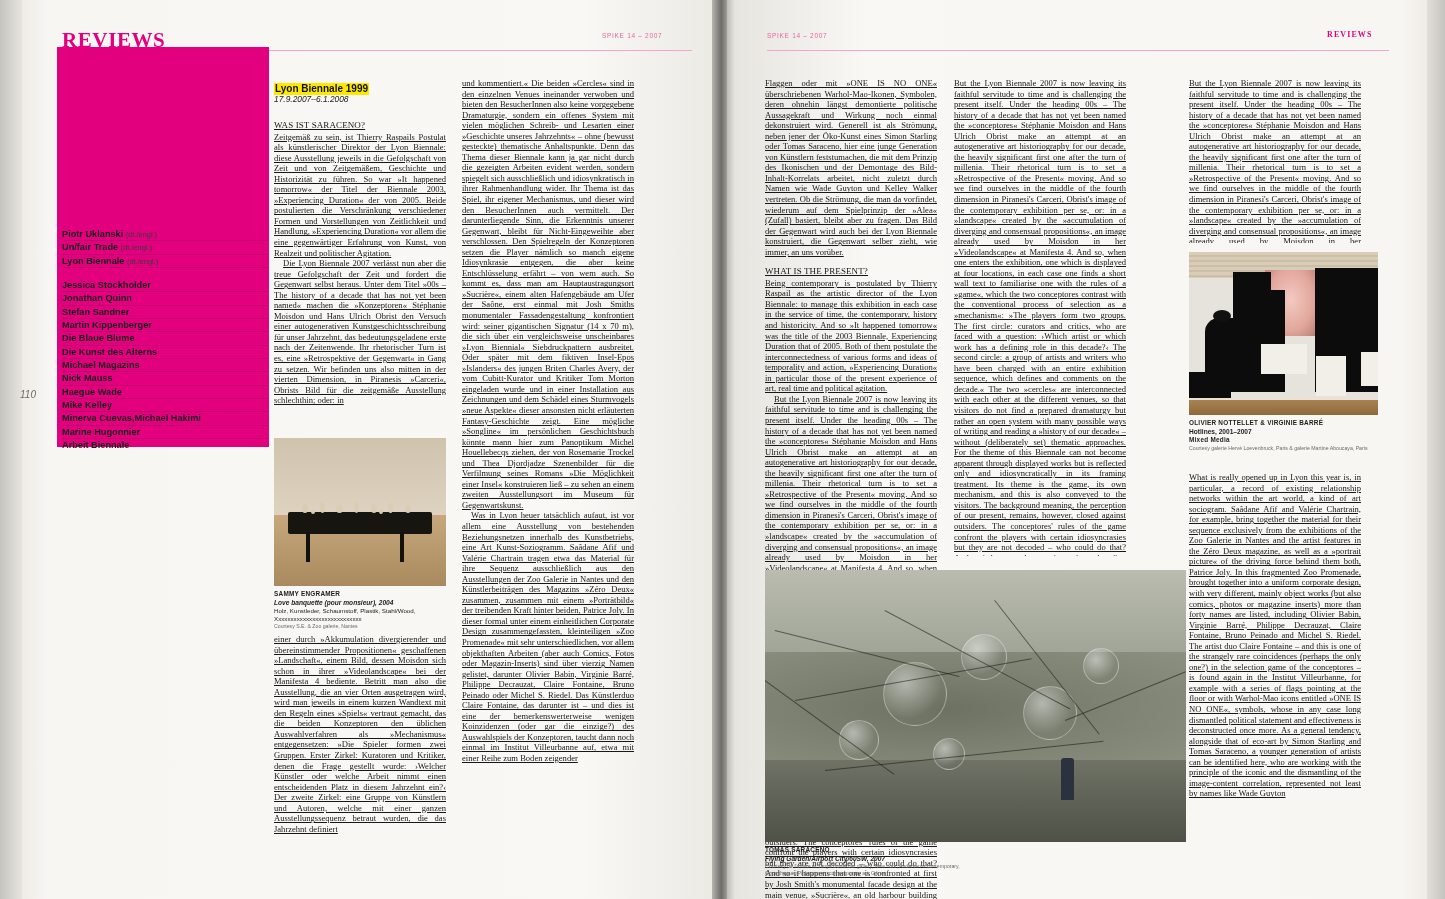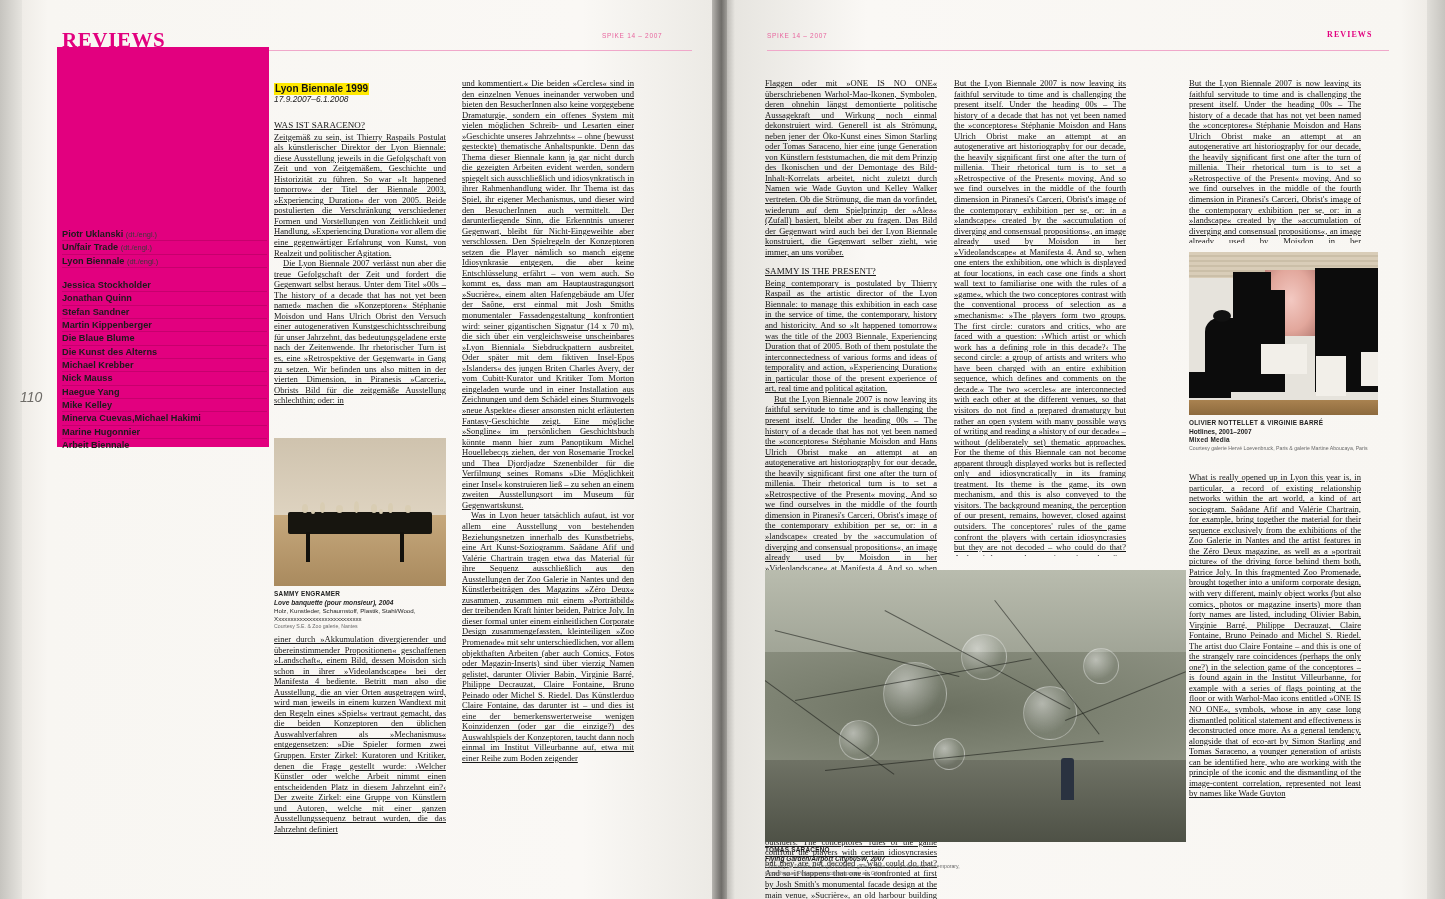--- a/index.html
+++ b/index.html
@@ -18,21 +18,21 @@
   .edge-r{position:absolute;left:1421px;top:0;width:24px;height:899px;
     background:linear-gradient(to left,#c6c4bf,#e9e7e2);}
 
   
   .runhead{position:absolute;font-family:"Liberation Sans",sans-serif;font-size:6.5px;
     letter-spacing:.7px;color:#e8669f;}
   .runrule{position:absolute;height:1px;background:#f0a8ca;}
   .reviews-title{position:absolute;font-family:"Liberation Serif",serif;font-weight:bold;
     font-size:21px;letter-spacing:.6px;color:#e2007f;}
   .reviews-title.small{font-size:8px;letter-spacing:1.1px;}
-  .folio{position:absolute;font-family:"Liberation Sans",sans-serif;font-size:14px;
+  .folio{position:absolute;font-family:"Liberation Sans",sans-serif;font-size:10px;
     font-style:italic;color:#6d6b67;}
 
   
   .pinkblock{position:absolute;left:57px;top:47px;width:212px;height:400px;background:#e2007f;}
   .toc{position:absolute;left:62px;top:228px;width:205px;
     font-family:"Liberation Sans",sans-serif;font-size:9.2px;font-weight:bold;color:#1b1b1b;}
   .toc .row{position:relative;height:12.35px;line-height:12.35px;white-space:nowrap;
     border-bottom:0.6px solid #c6006d;overflow:hidden;}
   .toc .row.plain{border-bottom:none;}
   .toc .row .nm{position:absolute;left:0;top:0;}
@@ -155,29 +155,29 @@
         </div>
       <div class="row">
           <span class="nm">Die Blaue Blume</span>
           <span class="pl">Graz</span>
         </div>
       <div class="row">
           <span class="nm">Die Kunst des Alterns</span>
           <span class="pl">Schwaz/Bozen</span>
         </div>
       <div class="row">
-          <span class="nm">Michael Krebber</span>
+          <span class="nm">Michael Magazins</span>
           <span class="pl">Köln</span>
         </div>
       <div class="row">
           <span class="nm">Nick Mauss</span>
           <span class="pl">Berlin</span>
         </div>
       <div class="row">
-          <span class="nm">Haegue Yang</span>
+          <span class="nm">Haegue Wade</span>
           <span class="pl">Berlin</span>
         </div>
       <div class="row">
           <span class="nm">Mike Kelley</span>
           <span class="pl">Berlin</span>
         </div>
       <div class="row">
           <span class="nm">Minerva Cuevas,Michael Hakimi</span>
           <span class="pl">Basel</span>
         </div>
@@ -240,21 +240,21 @@
 
   <div class="page right">
 
     <div class="runhead" style="left:40px;top:32px;">SPIKE 14 – 2007</div>
     <div class="runrule" style="left:40px;top:50px;width:622px;"></div>
     <div class="reviews-title small" style="left:600px;top:30px;">REVIEWS</div>
 
     <div class="col" style="left:38px;top:78px;width:172px;">
       <p class="first">Flaggen oder mit »ONE IS NO ONE« überschriebenen Warhol-Mao-Ikonen, Symbolen, deren ohnehin längst demontierte politische Aussagekraft und Wirkung noch einmal dekonstruiert wird. Generell ist als Strömung, neben jener der Öko-Kunst eines Simon Starling oder Tomas Saraceno, hier eine junge Generation von Künstlern feststumachen, die mit dem Prinzip des Ikonischen und der Demontage des Bild-Inhalt-Korrelats arbeitet, nicht zuletzt durch Namen wie Wade Guyton und Kelley Walker vertreten. Ob die Strömung, die man da vorfindet, wiederum auf dem Spielprinzip der »Alea« (Zufall) basiert, bleibt aber zu fragen. Das Bild der Gegenwart wird auch bei der Lyon Biennale konstruiert, die Gegenwart selber zieht, wie immer, an uns vorüber.</p>
       <div class="sp"></div>
-      <h4>SAMMY IS THE PRESENT?</h4>
+      <h4>WHAT IS THE PRESENT?</h4>
       <p class="first">Being contemporary is postulated by Thierry Raspail as the artistic director of the Lyon Biennale: to manage this exhibition in each case in the service of time, the contemporary, history and historicity. And so »It happened tomorrow« was the title of the 2003 Biennale, Experiencing Duration that of 2005. Both of them postulate the interconnectedness of various forms and ideas of temporality and action, »Experiencing Duration« in particular those of the present experience of art, real time and political agitation.</p>
       <p>But the Lyon Biennale 2007 is now leaving its faithful servitude to time and is challenging the present itself. Under the heading 00s – The history of a decade that has not yet been named the »conceptores« Stéphanie Moisdon and Hans Ulrich Obrist make an attempt at an autogenerative art historiography for our decade, the heavily significant first one after the turn of millenia. Their rhetorical turn is to set a »Retrospective of the Present« moving. And so we find ourselves in the middle of the fourth dimension in Piranesi's Carceri, Obrist's image of the contemporary exhibition per se, or: in a »landscape« created by the »accumulation of diverging and consensual propositions«, an image already used by Moisdon in her »Videolandscape« at Manifesta 4. And so, when one enters the exhibition, one which is displayed at four locations, in each case one finds a short wall text to familiarise one with the rules of a »game«, which the two conceptores contrast with the conventional process of selection as a »mechanism«: »The players form two groups. The first circle: curators and critics, who are faced with a question: ›Which artist or which work has a defining role in this decade?‹ The second circle: a group of artists and writers who have been charged with an entire exhibition sequence, which defines and comments on the decade.« The two »cercles« are interconnected with each other at the different venues, so that visitors do not find a prepared dramaturgy but rather an open system with many possible ways of writing and reading a »history of our decade« – without (deliberately set) thematic approaches. For the theme of this Biennale can not become apparent through displayed works but is reflected only and idiosyncratically in its framing treatment. Its theme is the game, its own mechanism, and this is also conveyed to the visitors. The background meaning, the perception of our present, remains, however, closed against outsiders. The conceptores' rules of the game confront the players with certain idiosyncrasies but they are not decoded – who could do that? And so it happens that one is confronted at first by Josh Smith's monumental facade design at the main venue, »Sucrière«, an old harbour building on the bank of the Saône: his gigantic signature (14 x 70 m), which spreads across a comparatively modest »Lyon Biennial« screen-print pattern. Or later with the fictitious island epic Islanders of the young British artist Charles Avery, who was invited by Tom Morton, the Cubitt curator and critic, and who is showing an installation of drawings and the skull of an albatross, »new aspects« of this otherwise unexplained fantastic story. It would be possible to draw a »Songline« in the personal storybook to the panaopticon of Michel Houellebecq, who had Rosemarie Trockel and Thea Djordjadze construct scenes for filming his novel The Possibility of an Island – which can be seen at a second exhibition venue, the Museum for Contemporary Art.</p>
     </div>
 
     <div class="col" style="left:227px;top:78px;width:172px;height:478px;overflow:hidden;">
       <p class="first">But the Lyon Biennale 2007 is now leaving its faithful servitude to time and is challenging the present itself. Under the heading 00s – The history of a decade that has not yet been named the »conceptores« Stéphanie Moisdon and Hans Ulrich Obrist make an attempt at an autogenerative art historiography for our decade, the heavily significant first one after the turn of millenia. Their rhetorical turn is to set a »Retrospective of the Present« moving. And so we find ourselves in the middle of the fourth dimension in Piranesi's Carceri, Obrist's image of the contemporary exhibition per se, or: in a »landscape« created by the »accumulation of diverging and consensual propositions«, an image already used by Moisdon in her »Videolandscape« at Manifesta 4. And so, when one enters the exhibition, one which is displayed at four locations, in each case one finds a short wall text to familiarise one with the rules of a »game«, which the two conceptores contrast with the conventional process of selection as a »mechanism«: »The players form two groups. The first circle: curators and critics, who are faced with a question: ›Which artist or which work has a defining role in this decade?‹ The second circle: a group of artists and writers who have been charged with an entire exhibition sequence, which defines and comments on the decade.« The two »cercles« are interconnected with each other at the different venues, so that visitors do not find a prepared dramaturgy but rather an open system with many possible ways of writing and reading a »history of our decade« – without (deliberately set) thematic approaches. For the theme of this Biennale can not become apparent through displayed works but is reflected only and idiosyncratically in its framing treatment. Its theme is the game, its own mechanism, and this is also conveyed to the visitors. The background meaning, the perception of our present, remains, however, closed against outsiders. The conceptores' rules of the game confront the players with certain idiosyncrasies but they are not decoded – who could do that? And so it happens that one is confronted at first by Josh Smith's monumental facade design at the main venue, »Sucrière«, an old harbour building on the bank of the Saône: his gigantic signature (14 x 70 m), which spreads across a comparatively modest »Lyon Biennial« screen-print pattern. Or later with the fictitious island epic Islanders of the young British artist Charles Avery, who was invited by Tom Morton, the Cubitt curator and critic, and who is showing an installation of drawings and the skull of an albatross, »new aspects« of this otherwise unexplained fantastic story. It would be possible to draw a »Songline« in the personal storybook to the panaopticon of Michel Houellebecq, who had Rosemarie Trockel and Thea Djordjadze construct scenes for filming his novel The Possibility of an Island – which can be seen at a second exhibition venue, the Museum for Contemporary Art.</p>
     </div>
 
     <div class="ph2" style="left:38px;top:570px;">
       <div class="sky"></div>

